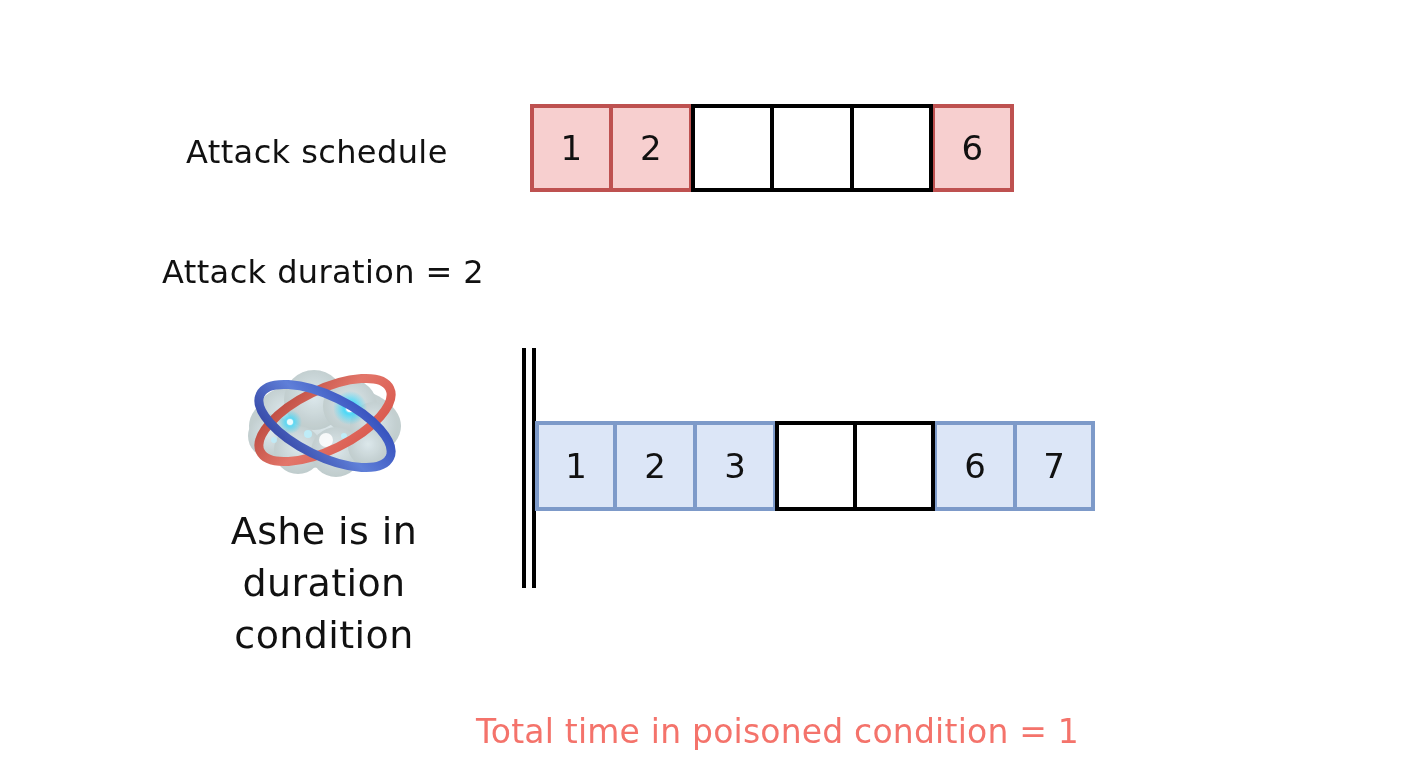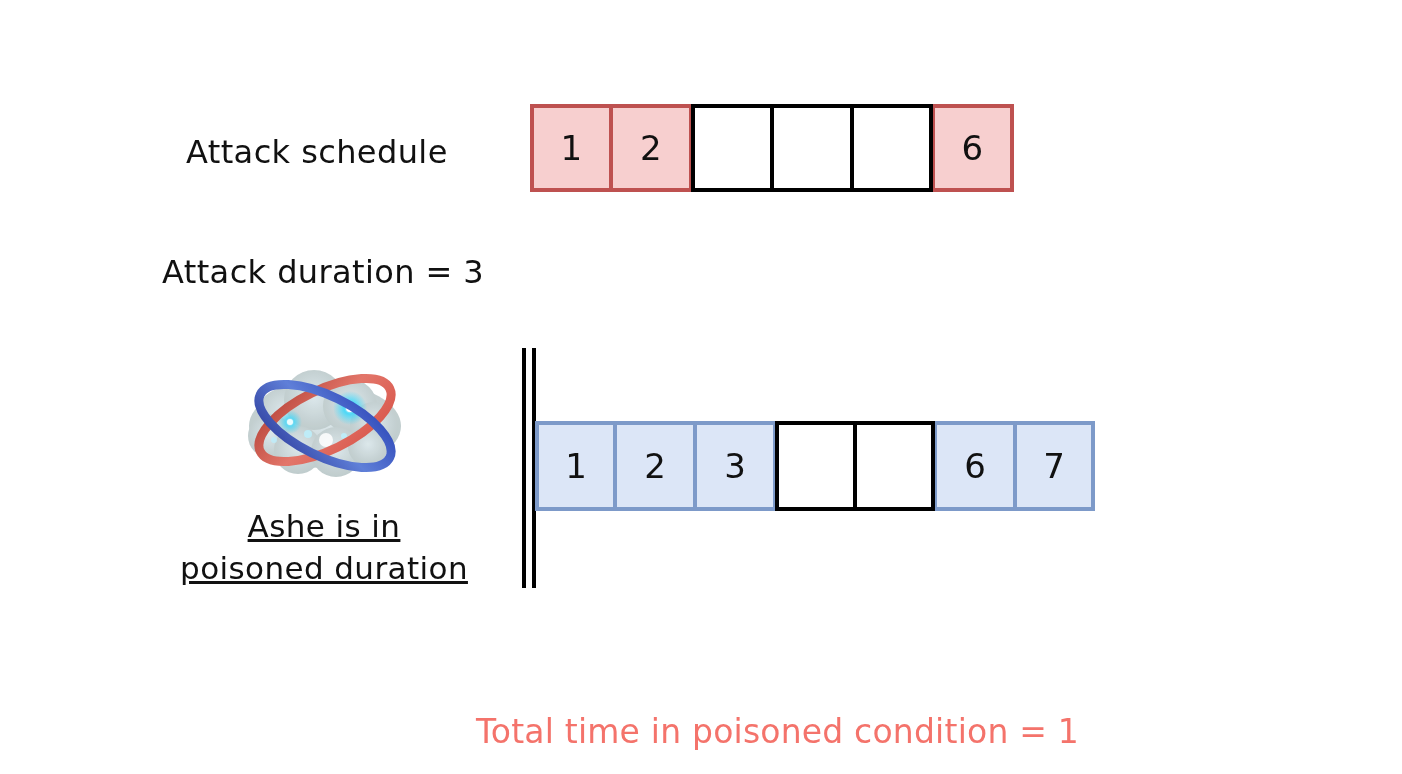--- a/index.html
+++ b/index.html
@@ -45,23 +45,22 @@
     left: 162px;
     top: 204px;
   }
 
   #ashe-caption {
     left: 168px;
     top: 457px;
     width: 312px;
     text-align: center;
     white-space: normal;
-    font-size: 31px;
+    font-size: 38px;
     line-height: 1.37;
-    text-decoration: underline;
   }
   #ashe-caption .cap-line { display: block; }
 
   #total-time-label {
     left: 476px;
     top: 663px;
     font-size: 33px;
     color: #F4736B;
     letter-spacing: 0.2px;
   }
@@ -173,21 +172,21 @@
 
   <div class="row" id="attack-schedule-row">
     <div class="cell filled first">1</div>
     <div class="cell filled">2</div>
     <div class="cell empty eg-first"></div>
     <div class="cell empty"></div>
     <div class="cell empty eg-last"></div>
     <div class="cell filled last">6</div>
   </div>
 
-  <div class="label" id="attack-duration-label">Attack duration = 3</div>
+  <div class="label" id="attack-duration-label">Attack duration = 2</div>
 
   <div id="poison-icon">
     <svg viewBox="0 0 186 150" xmlns="http://www.w3.org/2000/svg">
       <defs>
         <radialGradient id="cloudGrad" cx="50%" cy="45%" r="62%">
           <stop offset="0%" stop-color="#d9e6ea"></stop>
           <stop offset="55%" stop-color="#c5d2d4"></stop>
           <stop offset="100%" stop-color="#b6c4c4"></stop>
         </radialGradient>
         <radialGradient id="sparkA" cx="50%" cy="50%" r="50%">
@@ -228,21 +227,21 @@
       <circle cx="112" cy="88" r="3" fill="#bdeefb" opacity="0.9"></circle>
       <circle cx="42" cy="92" r="3" fill="#bdeefb" opacity="0.8"></circle>
 
       <ellipse cx="93" cy="72" rx="72" ry="30" fill="none" stroke="url(#ringRed)" stroke-width="9" transform="rotate(-26 93 72)" stroke-linecap="round"></ellipse>
       <ellipse cx="93" cy="78" rx="72" ry="30" fill="none" stroke="url(#ringBlue)" stroke-width="9" transform="rotate(26 93 78)" stroke-linecap="round"></ellipse>
     </svg>
   </div>
 
   <div class="label" id="ashe-caption">
     <span class="cap-line">Ashe is in</span>
-    <span class="cap-line">poisoned duration</span>
+    <span class="cap-line">duration condition</span>
   </div>
 
   <div class="axis-line" id="axis-line-outer"></div>
   <div class="axis-line" id="axis-line-inner"></div>
 
   <div class="row" id="poison-row">
     <div class="cell filled first">1</div>
     <div class="cell filled">2</div>
     <div class="cell filled">3</div>
     <div class="cell empty eg-first"></div>

